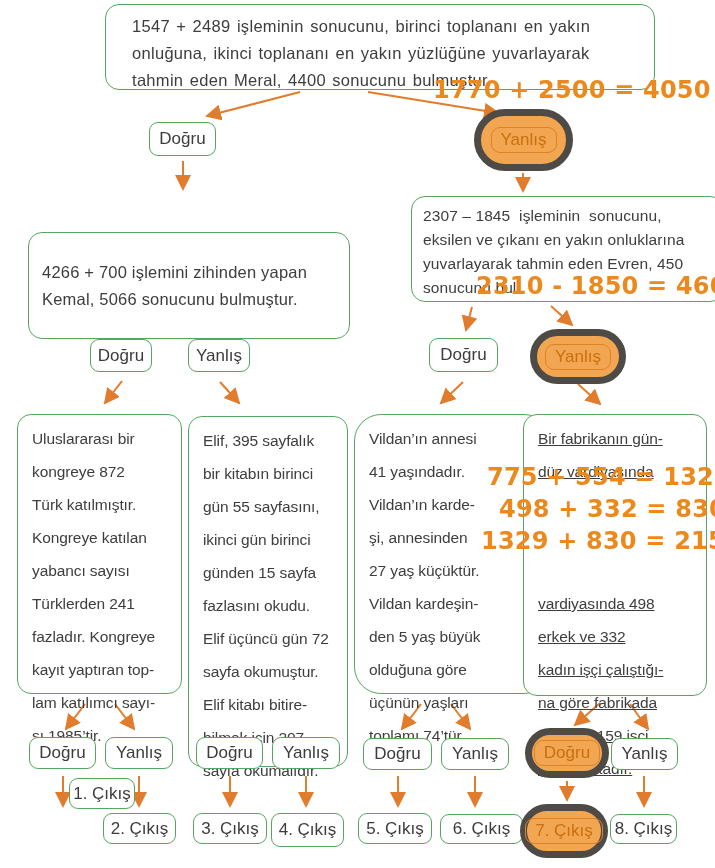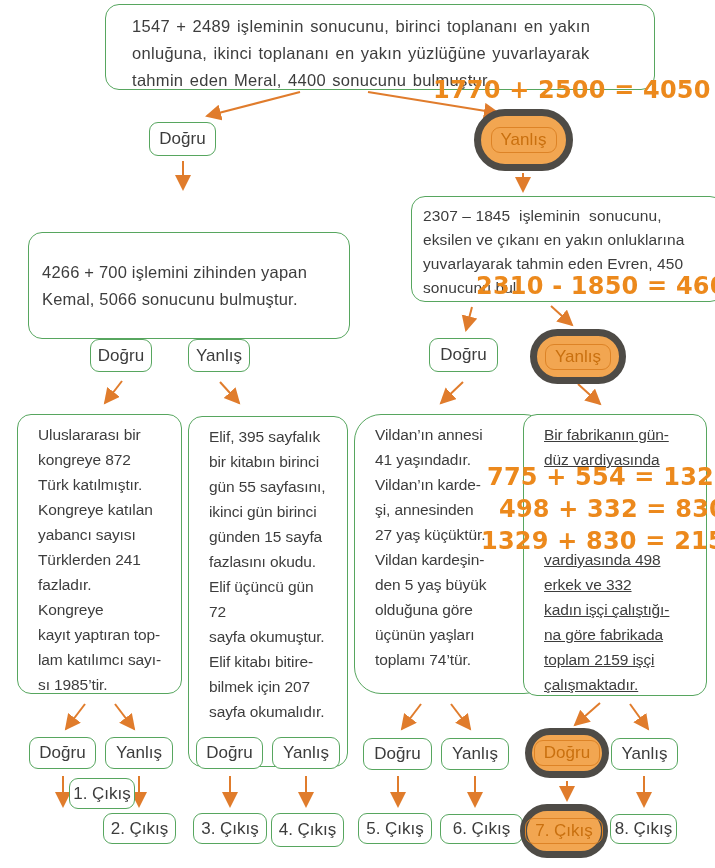--- a/index.html
+++ b/index.html
@@ -8,21 +8,21 @@
     font-family:"Liberation Sans","DejaVu Sans",sans-serif;color:#3d3d3d;
   }
   .box{
     box-sizing:border-box;position:absolute;background:#fff;
     border:1.6px solid #57a65f;border-radius:14px;
     white-space:pre-wrap;color:#3d3d3d;
   }
   .topbox{font-size:16.5px;line-height:27px;padding:8px 26px;letter-spacing:.3px;word-spacing:1.5px;}
   .midbox-l{font-size:16.5px;line-height:27px;padding:26px 13px 0 13px;letter-spacing:.2px;}
   .midbox-r{font-size:15.5px;line-height:24px;padding:7px 11px;letter-spacing:.1px;margin-left:48px;}
-  .story{font-size:15.5px;line-height:25px;padding:7px 20px;letter-spacing:-0.1px;}
+  .story{font-size:15.5px;line-height:33px;padding:7px 14px;letter-spacing:-0.1px;}
   .btn{
     box-sizing:border-box;position:absolute;background:#fff;
     border:1.5px solid #57a65f;border-radius:9px;
     display:flex;align-items:center;justify-content:center;
     font-size:17px;color:#3c3c3c;white-space:nowrap;
   }
   .sel-ring{
     box-sizing:border-box;position:absolute;background:#f2a651;
     border:7px solid #4e4b46;border-radius:999px;
     display:flex;align-items:center;justify-content:center;

